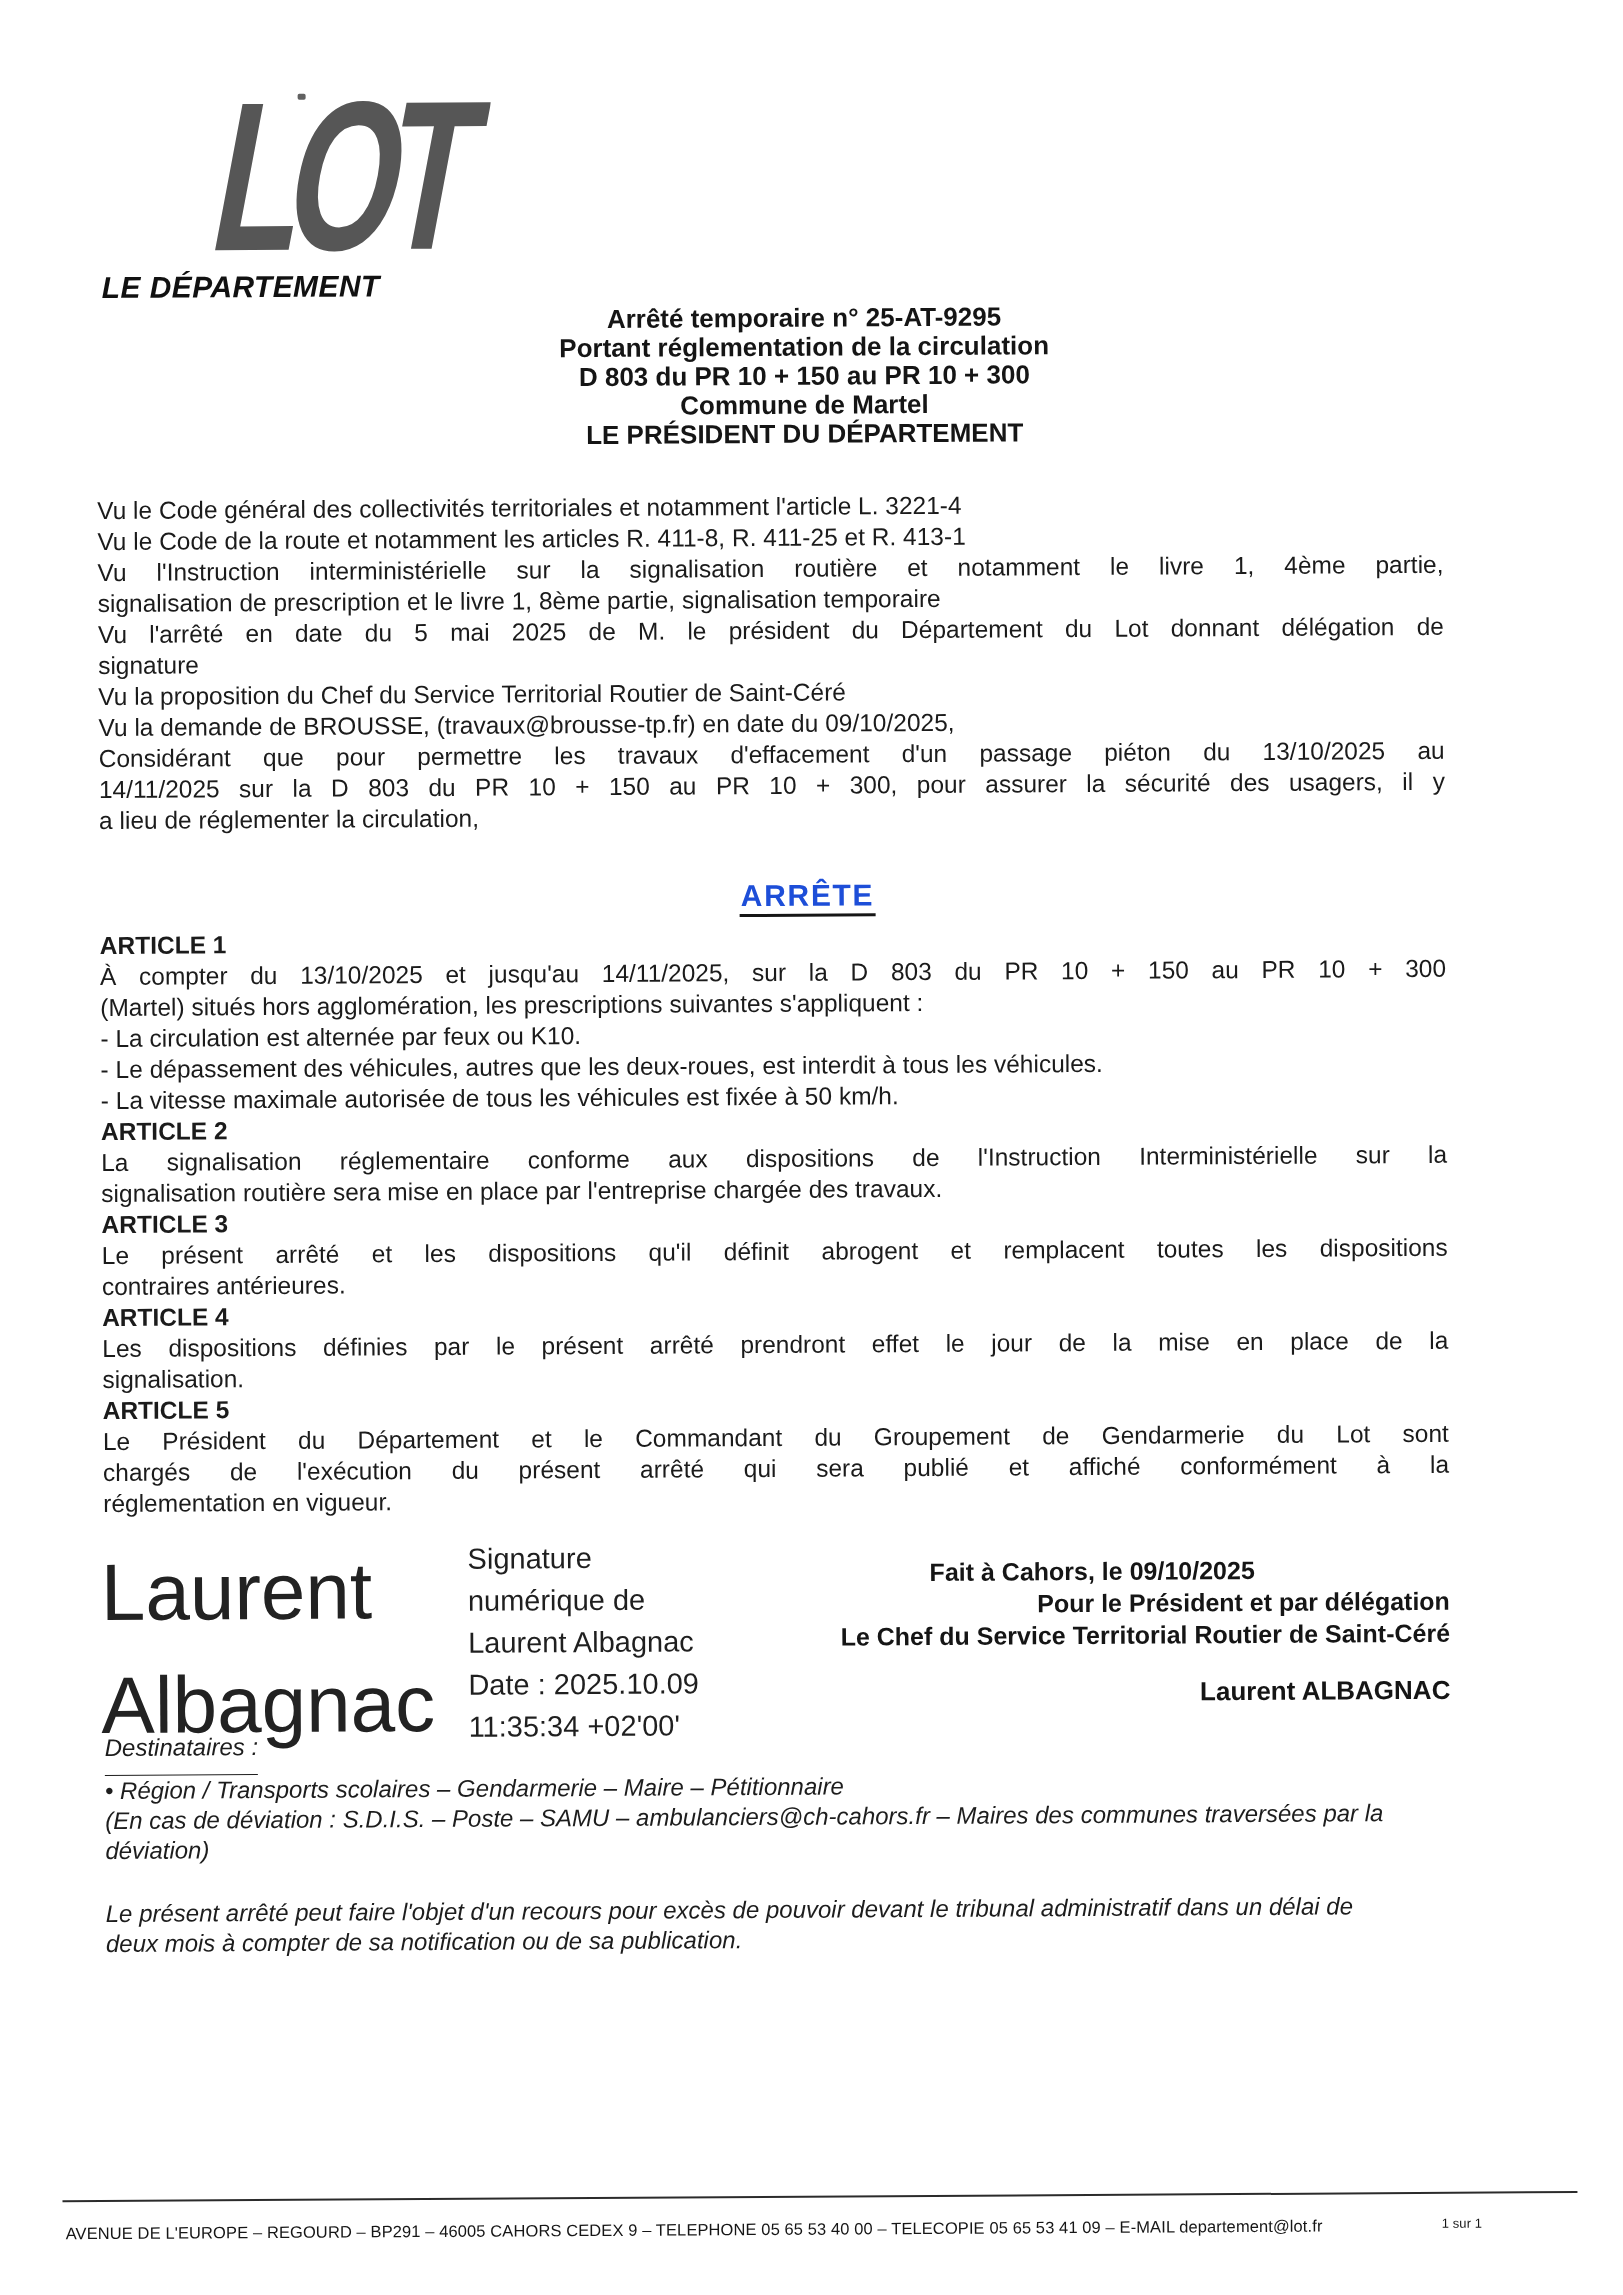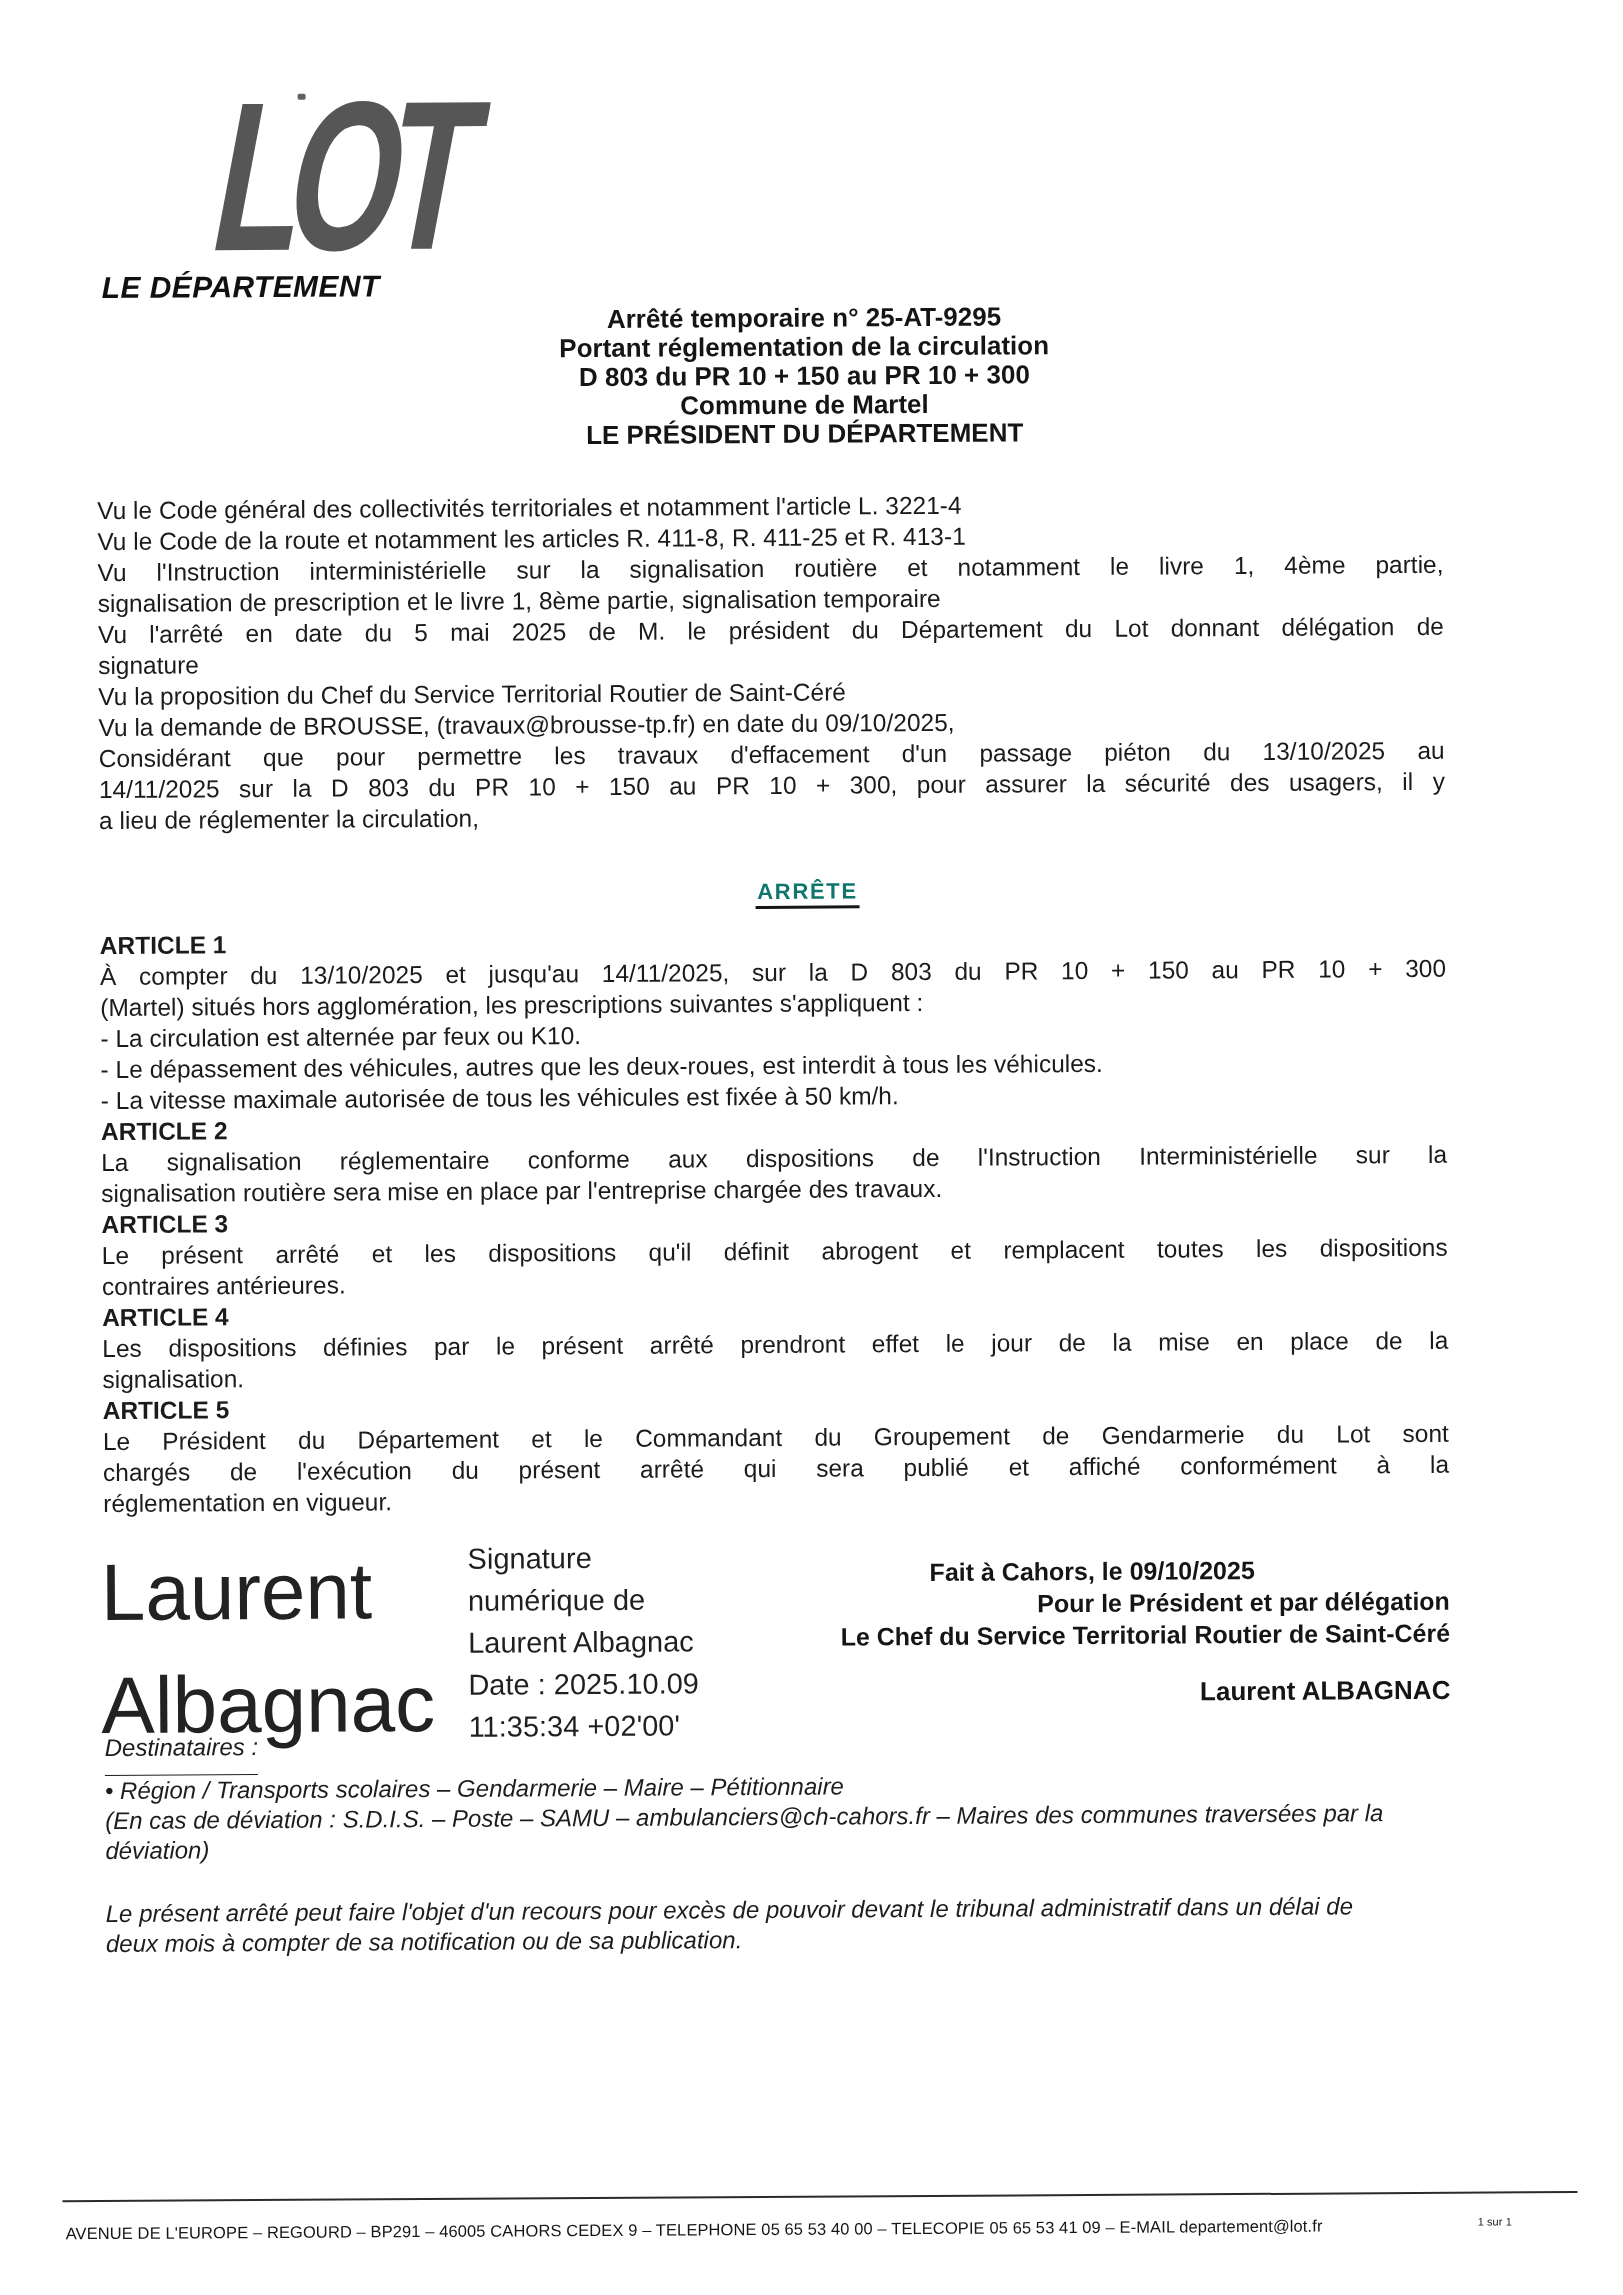--- a/index.html
+++ b/index.html
@@ -30,22 +30,22 @@
     font-size:24.5px; line-height:31px; color:#1b1b1b;
   }
   .preamble{ top:495px; }
   .articles{ top:930px; }
   .line{ white-space:nowrap; }
   .line.j{ white-space:normal; text-align:justify; text-align-last:justify; text-justify:inter-word; }
   .line.b{ font-weight:bold; }
 
   .decree-heading-row{ position:absolute; left:0; top:883px; width:1618px; text-align:center; }
   .decree-heading{
-    display:inline-block; font-size:22px; font-weight:bold; letter-spacing:1.7px;
-    border-bottom:3.4px solid #161616; padding:0 1.7px 0.8px 1.7px; color:#0f766e;text-align:right;
+    display:inline-block; font-size:30px; font-weight:bold; letter-spacing:1.7px;
+    border-bottom:3.4px solid #161616; padding:0 1.7px 0.8px 1.7px; color:#1d4ed8;text-align:right;
   }
 
   
   .stamp-name{
     position:absolute; left:98px; top:1552px;
     font-size:80px; line-height:81px; color:#222; letter-spacing:0;
   }
   .stamp-name .l2{ margin-top:32px; }
   .digital-col{
     position:absolute; left:465px; top:1540px;
@@ -72,21 +72,21 @@
 
   
   .footer-rule{
     position:absolute; left:56px; top:2200px; width:1515px; height:0;
     border-top:2.1px solid #2b2b2b;
   }
   .footer-text{
     position:absolute; left:59px; top:2224px; width:1522px;
     font-size:16.5px; color:#161616; letter-spacing:0.1px; white-space:nowrap;
   }
-  .page-number{ position:absolute; left:1412px; top:0; font-size:11px; }
+  .page-number{ position:absolute; left:1376px; top:0; font-size:13px; }
 
   .speck{ position:absolute; left:304px; top:95px; width:7.6px; height:6px; background:#3a3a3a; border-radius:1.7px; opacity:.8; }
 </style>
 </head>
 <body>
 
 <div class="page">
   <div class="scan">
 
     <div class="logo-wrap">

